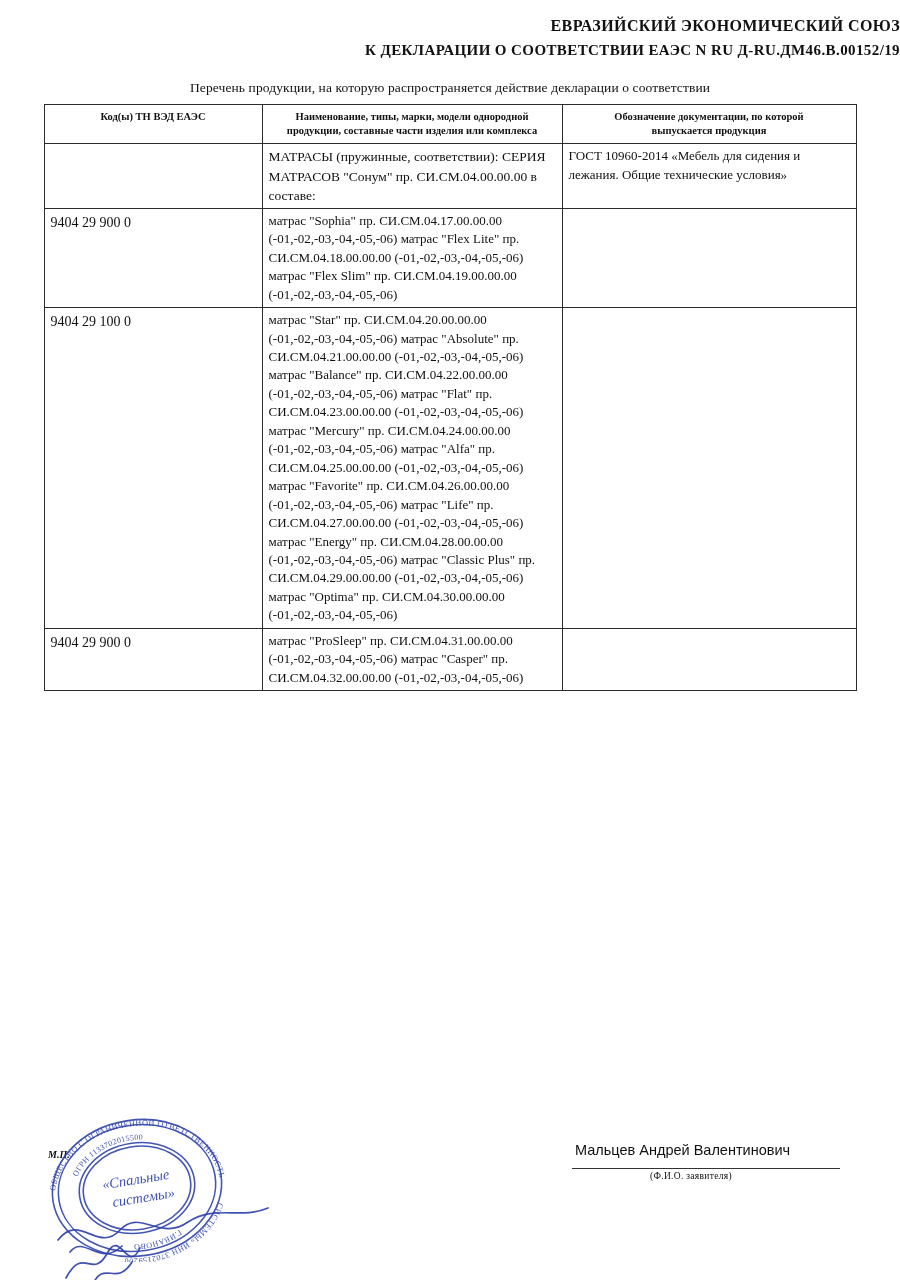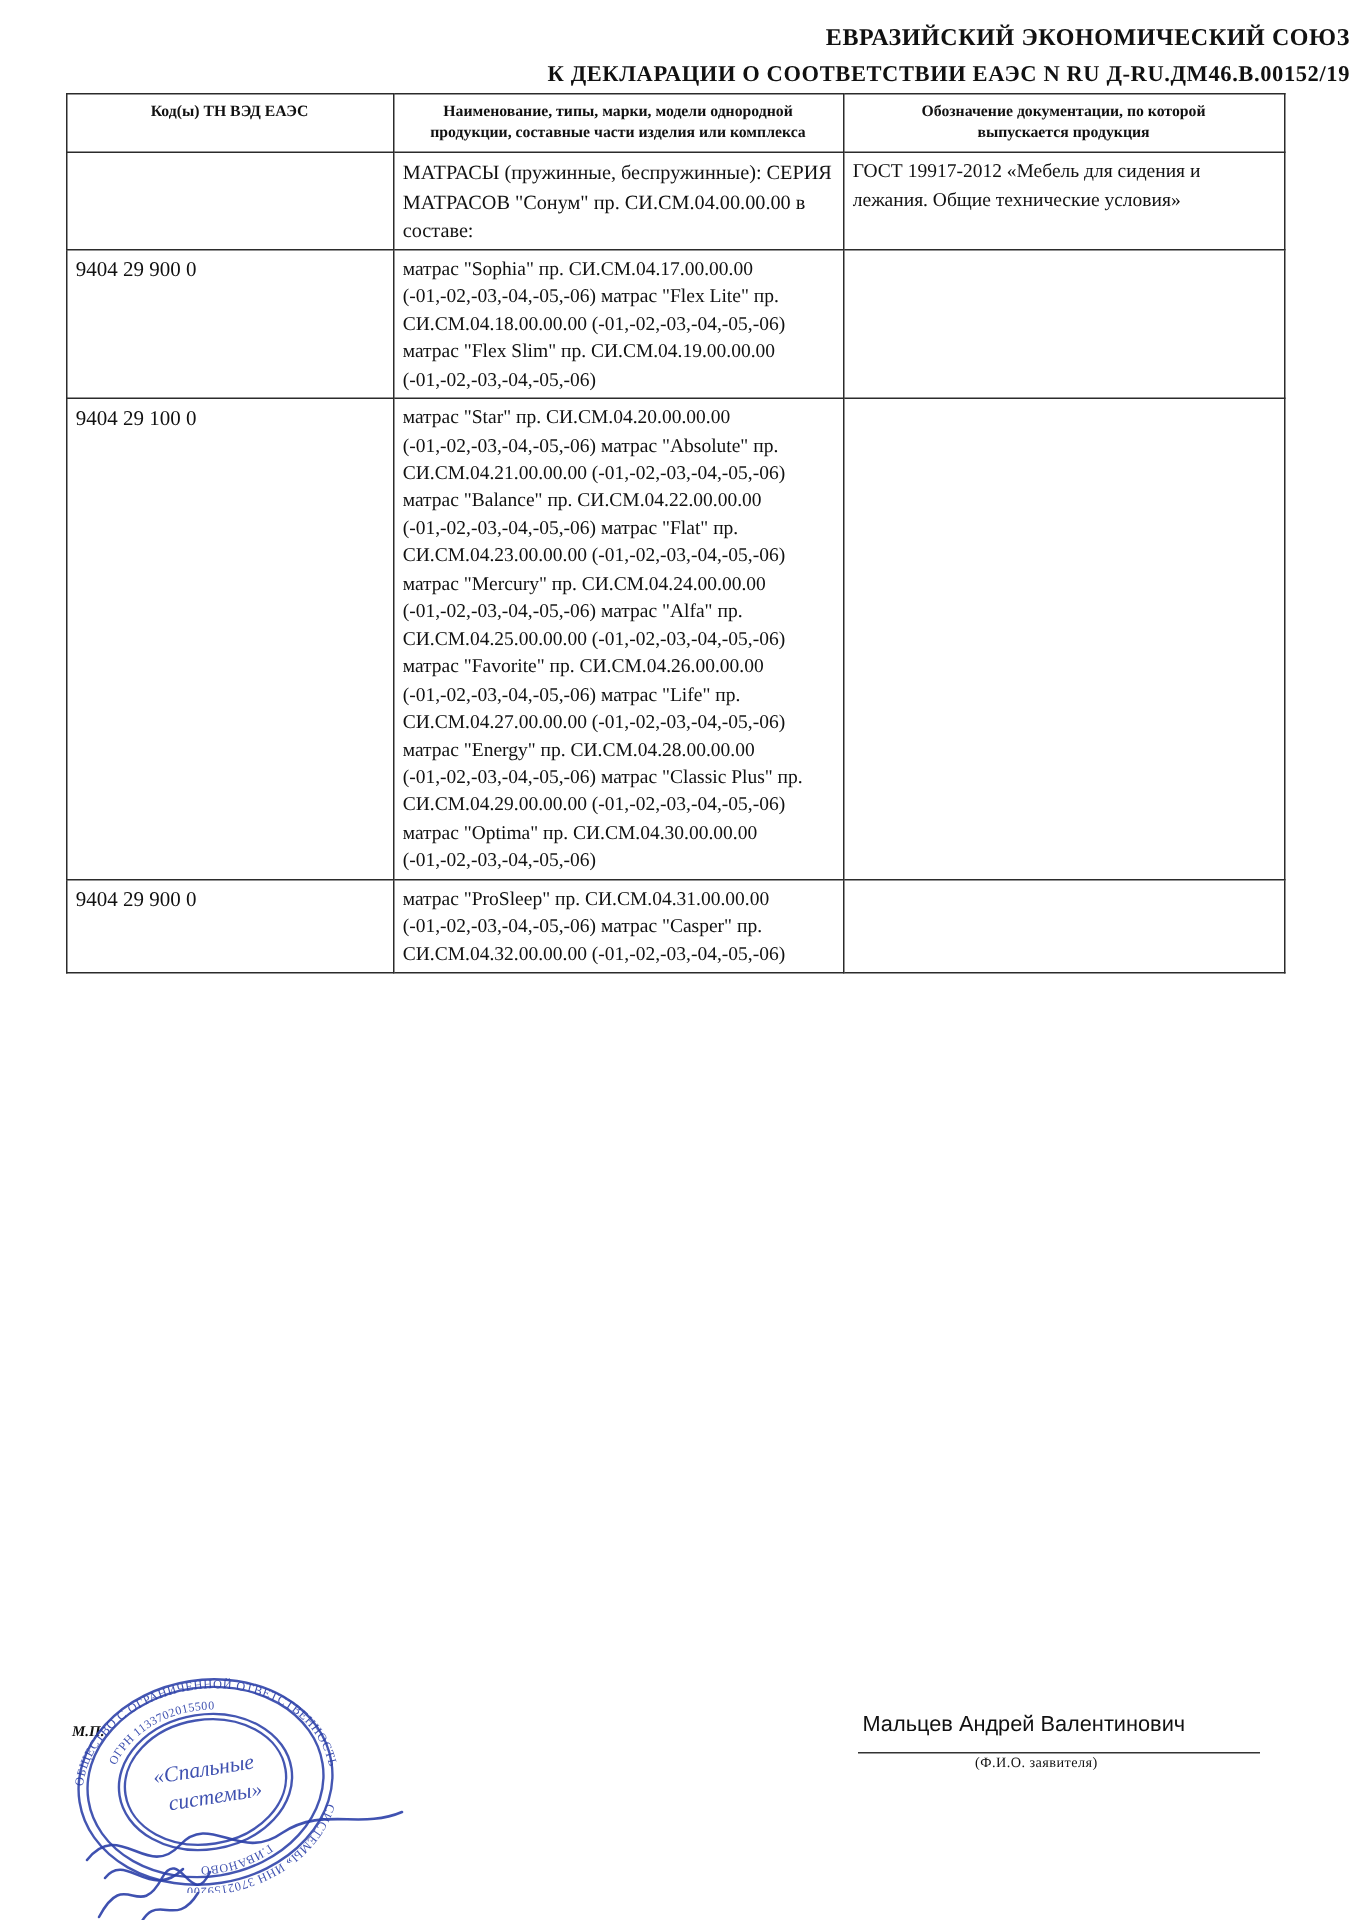--- a/index.html
+++ b/index.html
@@ -147,41 +147,42 @@
 </head>
 <body>
 
 <div class="page">
 
   <div class="header">
     <div class="line line1">ЕВРАЗИЙСКИЙ ЭКОНОМИЧЕСКИЙ СОЮЗ</div>
     <div class="line line3">К ДЕКЛАРАЦИИ О СООТВЕТСТВИИ ЕАЭС N RU Д-RU.ДМ46.В.00152/19</div>
   </div>
 
+  <div class="subtitle">Перечень продукции, на которую распространяется действие декларации о соответствии</div>
 
   <table class="prod">
     <colgroup>
       <col class="col-code">
       <col class="col-name">
       <col class="col-doc">
     </colgroup>
     <thead>
       <tr>
         <th>Код(ы) ТН ВЭД ЕАЭС</th>
         <th>Наименование, типы, марки, модели однородной продукции, составные части изделия или комплекса</th>
         <th>Обозначение документации, по которой выпускается продукция</th>
       </tr>
     </thead>
     <tbody>
       <tr class="intro-row">
         <td class="code-cell"></td>
-        <td class="name-cell">МАТРАСЫ (пружинные, беспружинные):
+        <td class="name-cell">МАТРАСЫ (пружинные, соответствии):
 СЕРИЯ МАТРАСОВ "Сонум"
 пр. СИ.СМ.04.00.00.00 в составе:</td>
-        <td class="doc-cell">ГОСТ 19917-2012 «Мебель для сидения и лежания. Общие технические условия»</td>
+        <td class="doc-cell">ГОСТ 10960-2014 «Мебель для сидения и лежания. Общие технические условия»</td>
       </tr>
       <tr>
         <td class="code-cell">9404 29 900 0</td>
         <td class="name-cell">матрас "Sophia"
 пр. СИ.СМ.04.17.00.00.00
 (-01,-02,-03,-04,-05,-06)
 матрас "Flex Lite"
 пр. СИ.СМ.04.18.00.00.00
 (-01,-02,-03,-04,-05,-06)
 матрас "Flex Slim"

